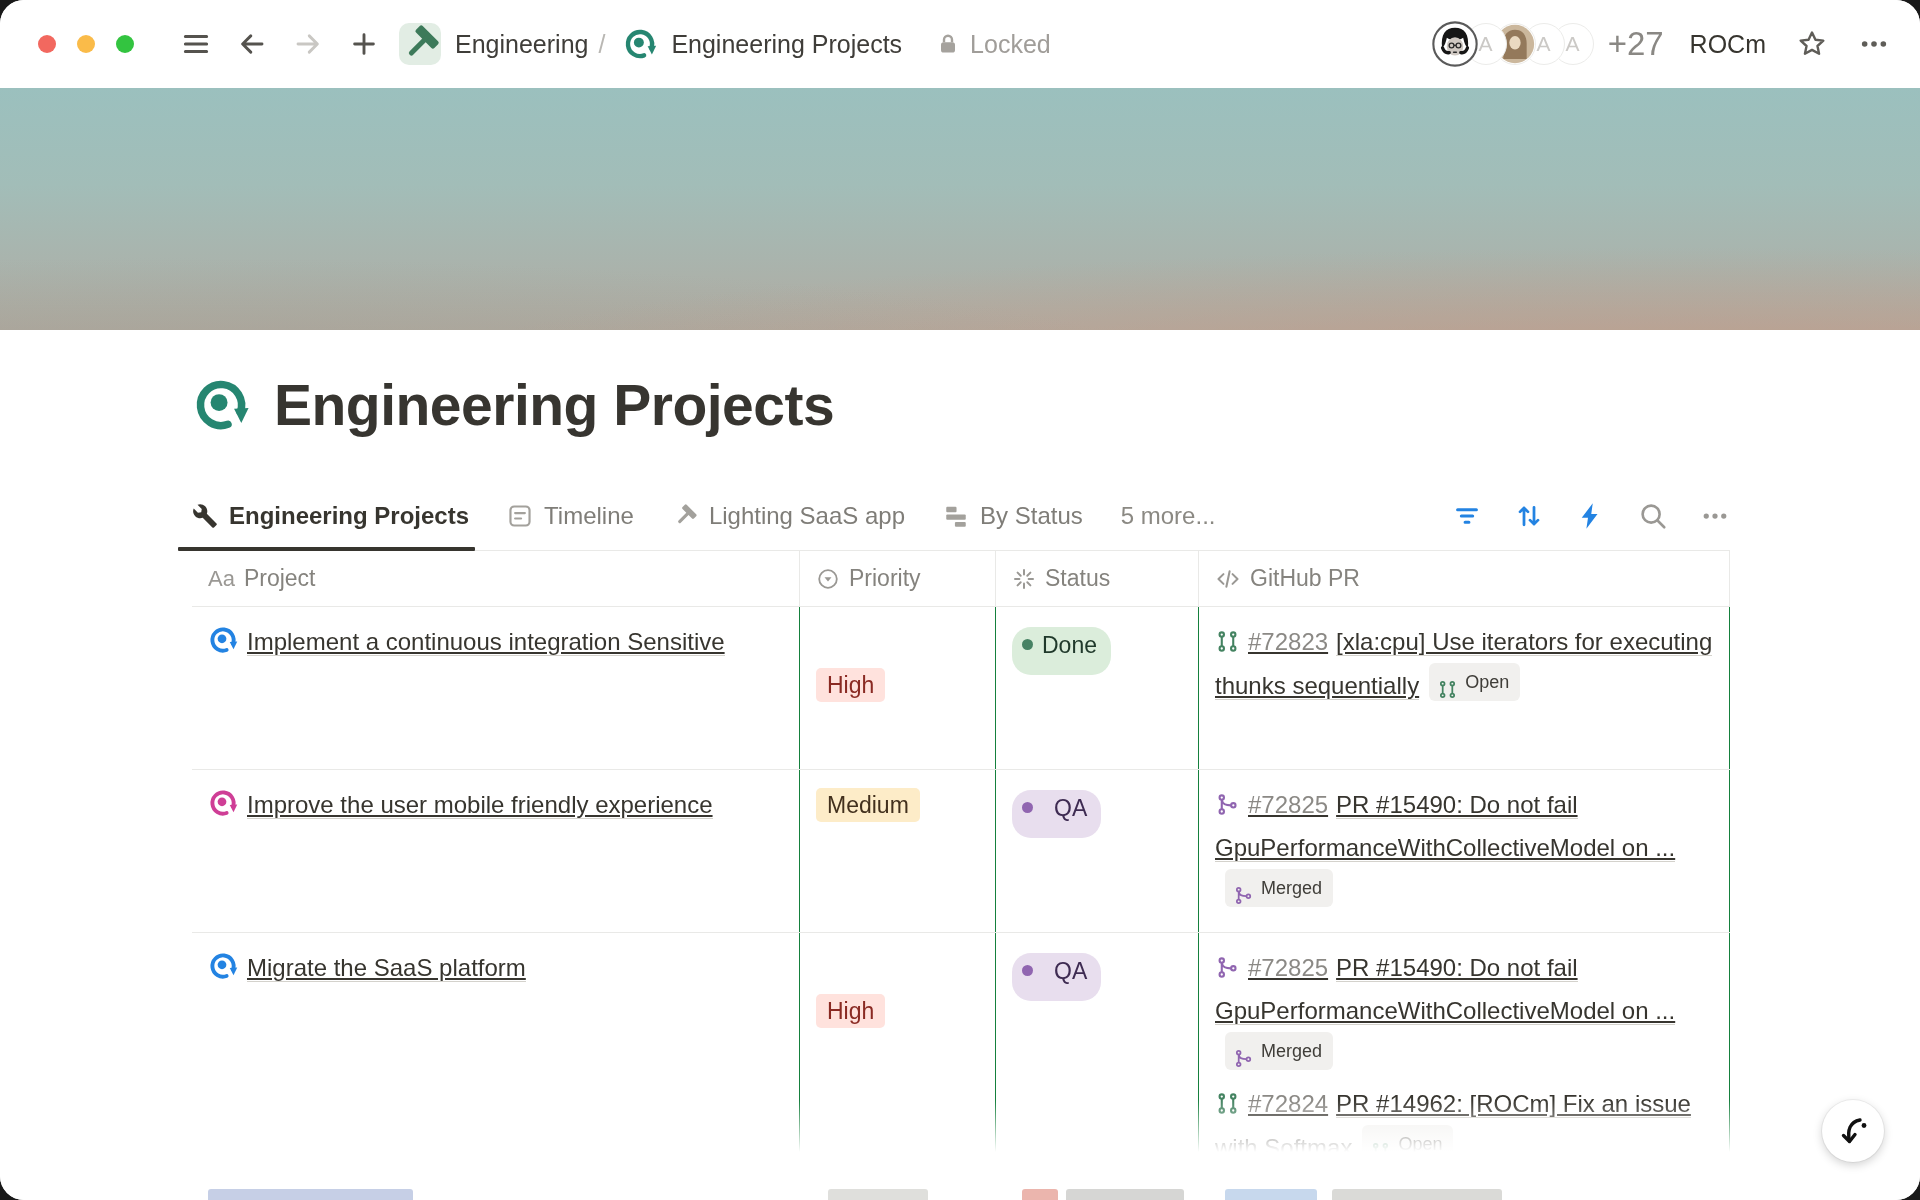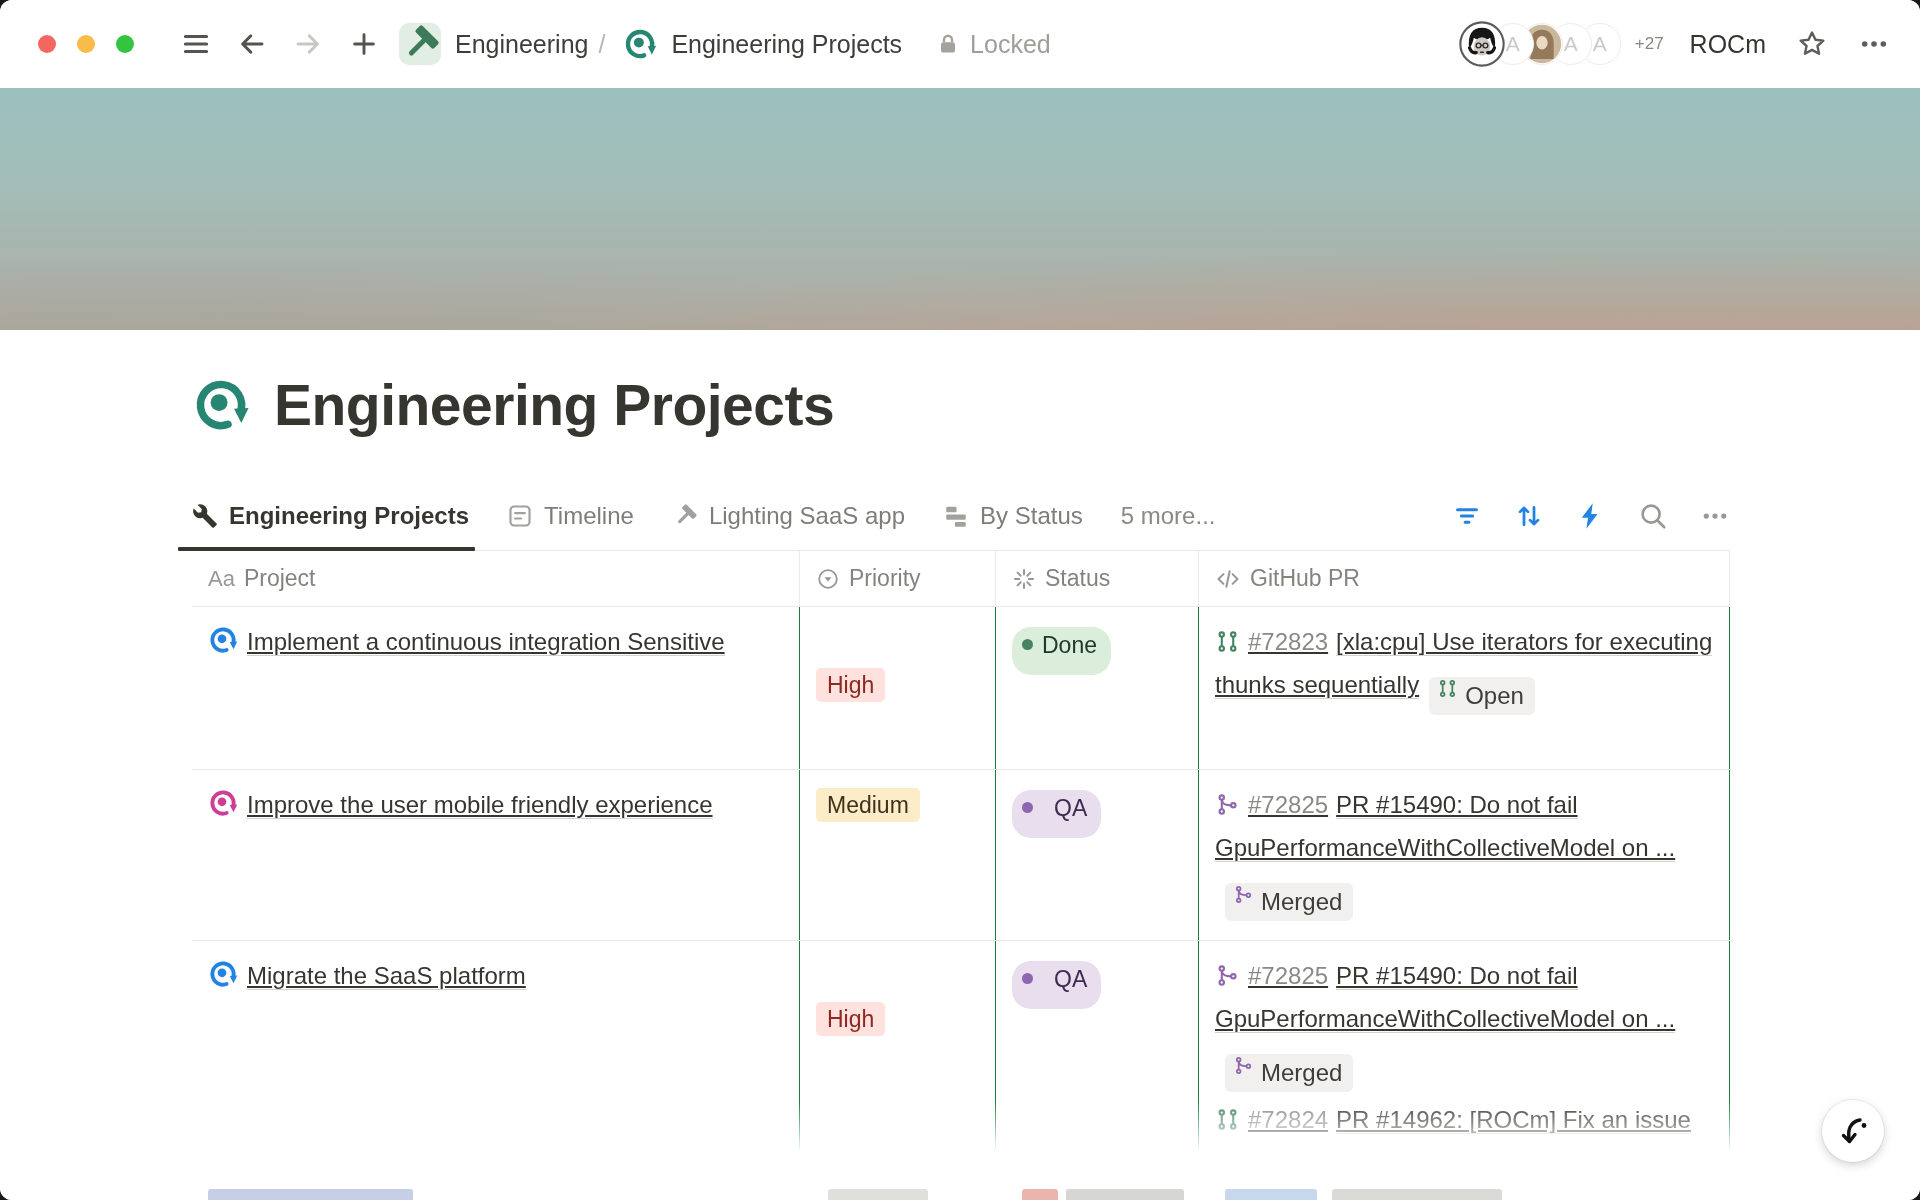--- a/index.html
+++ b/index.html
@@ -1,36 +1,36 @@
 <!DOCTYPE html>
 <html><head>
 <meta charset="utf-8">
 <style>
   html,body{margin:0;padding:0;background:#191919;width:1920px;height:1200px;overflow:hidden;
     font-family:"Liberation Sans","DejaVu Sans",sans-serif;-webkit-font-smoothing:antialiased;}
-  #window{position:absolute;inset:0;background:#ffffff;border-radius:12px;overflow:hidden;}
+  #window{position:absolute;inset:0;background:#ffffff;border-radius:24px;overflow:hidden;}
 
   
   #titlebar{position:absolute;left:0;top:0;width:1920px;height:88px;background:#fff;display:flex;align-items:center;}
   .tl{width:18px;height:18px;border-radius:50%;margin-right:21px;}
   .tl.red{background:#f2685f;margin-left:38px;}
   .tl.yellow{background:#fabb49;}
   .tl.green{background:#33c440;}
   .navicon{width:30px;height:30px;margin-left:26px;display:flex;align-items:center;justify-content:center;}
   .chip{width:42px;height:42px;border-radius:10px;background:#e2ede4;margin-left:20px;display:flex;align-items:center;justify-content:center;}
   .crumbtxt{font-size:25px;color:#3f3d39;margin-left:14px;white-space:nowrap;}
   .crumbsep{color:#b9b7b3;margin-left:10px;font-size:25px;}
   .crumbicon{margin-left:18px;width:34px;height:34px;}
   .lockwrap{display:flex;align-items:center;margin-left:34px;}
   .lockedtxt{font-size:25px;color:#a09d99;margin-left:10px;}
   #tb-right{margin-left:auto;display:flex;align-items:center;margin-right:30px;}
   .avatar{border-radius:50%;box-sizing:border-box;background:#fff;display:flex;align-items:center;justify-content:center;}
   .avatar.main{width:46px;height:46px;z-index:6;}
   .avatar.small{width:42px;height:42px;margin-left:-13px;border:1px solid #ececea;font-size:21px;color:#cbc9c6;}.avatar.z4{z-index:4}.avatar.z3{z-index:3}.avatar.z2{z-index:2}
-  #overflow-count{font-size:17px;color:#8a8884;margin-left:14px;}
+  #overflow-count{font-size:33px;color:#8a8884;margin-left:14px;}
   #share-btn{font-size:25px;color:#37352f;margin-left:26px;font-weight:500;}
   .tb-iconbtn{margin-left:30px;display:flex;align-items:center;justify-content:center;}
 
   
   #cover{position:absolute;left:0;top:88px;width:1920px;height:242px;
     background:
      radial-gradient(120% 95% at 88% 118%, rgba(198,150,128,.60), rgba(198,150,128,0) 55%),
      radial-gradient(90% 80% at 8% 118%, rgba(148,148,136,.35), rgba(148,148,136,0) 60%),
      linear-gradient(180deg,#9bc0be 0%,#a2bdb8 40%,#aab3ac 74%,#b1aba1 100%);}
 
@@ -65,21 +65,21 @@
   .badge.yellow{background:#fdecc8;color:#42301d;}
   .pill{display:inline-flex;align-items:center;font-size:23px;line-height:36px;padding:0 14px 12px 10px;border-radius:19px;}
   .pill .dot{width:11px;height:11px;border-radius:50%;margin-right:9px;}
   .pill.green{background:#dbeddb;color:#20392b;}
   .pill.green .dot{background:#478264;}
   .pill.purple{background:#e8deee;color:#3e2b52;gap:12px;}
   .pill.purple .dot{background:#9065b0;}
   .pr-entry{margin-bottom:6px;}
   .pr-icon{display:inline-block;width:25px;height:25px;vertical-align:-4px;margin-right:8px;}
   .pr-num{color:#8b8985;margin-right:8px;}
-  .pr-state{display:inline-flex;align-items:flex-start;background:#f1f0ee;border-radius:6px;padding:1px 11px 1px 8px;margin-left:10px;font-size:24px;line-height:36px;color:#3f3d38;font-weight:500;white-space:nowrap;vertical-align:-6px;}
+  .pr-state{display:inline-flex;align-items:flex-end;background:#f1f0ee;border-radius:6px;padding:1px 11px 1px 8px;margin-left:10px;font-size:18px;line-height:36px;color:#3f3d38;font-weight:500;white-space:nowrap;vertical-align:-6px;}
   .pr-state .psicon{width:21px;height:21px;margin-right:7px;display:flex;}
 
   
   #fade{position:absolute;left:0;top:1100px;width:1920px;height:100px;background:linear-gradient(180deg,rgba(255,255,255,0) 0%,#fff 52%,#fff 100%);}
   .frag{position:absolute;bottom:0;height:11px;border-radius:3px 3px 0 0;opacity:.85;}
   #cursor-btn{position:absolute;right:36px;bottom:38px;width:62px;height:62px;border-radius:50%;background:#fff;
     box-shadow:0 3px 10px rgba(0,0,0,.18),0 0 0 1px rgba(0,0,0,.05);display:flex;align-items:center;justify-content:center;z-index:20;}
 </style>
 </head>
 <body>

